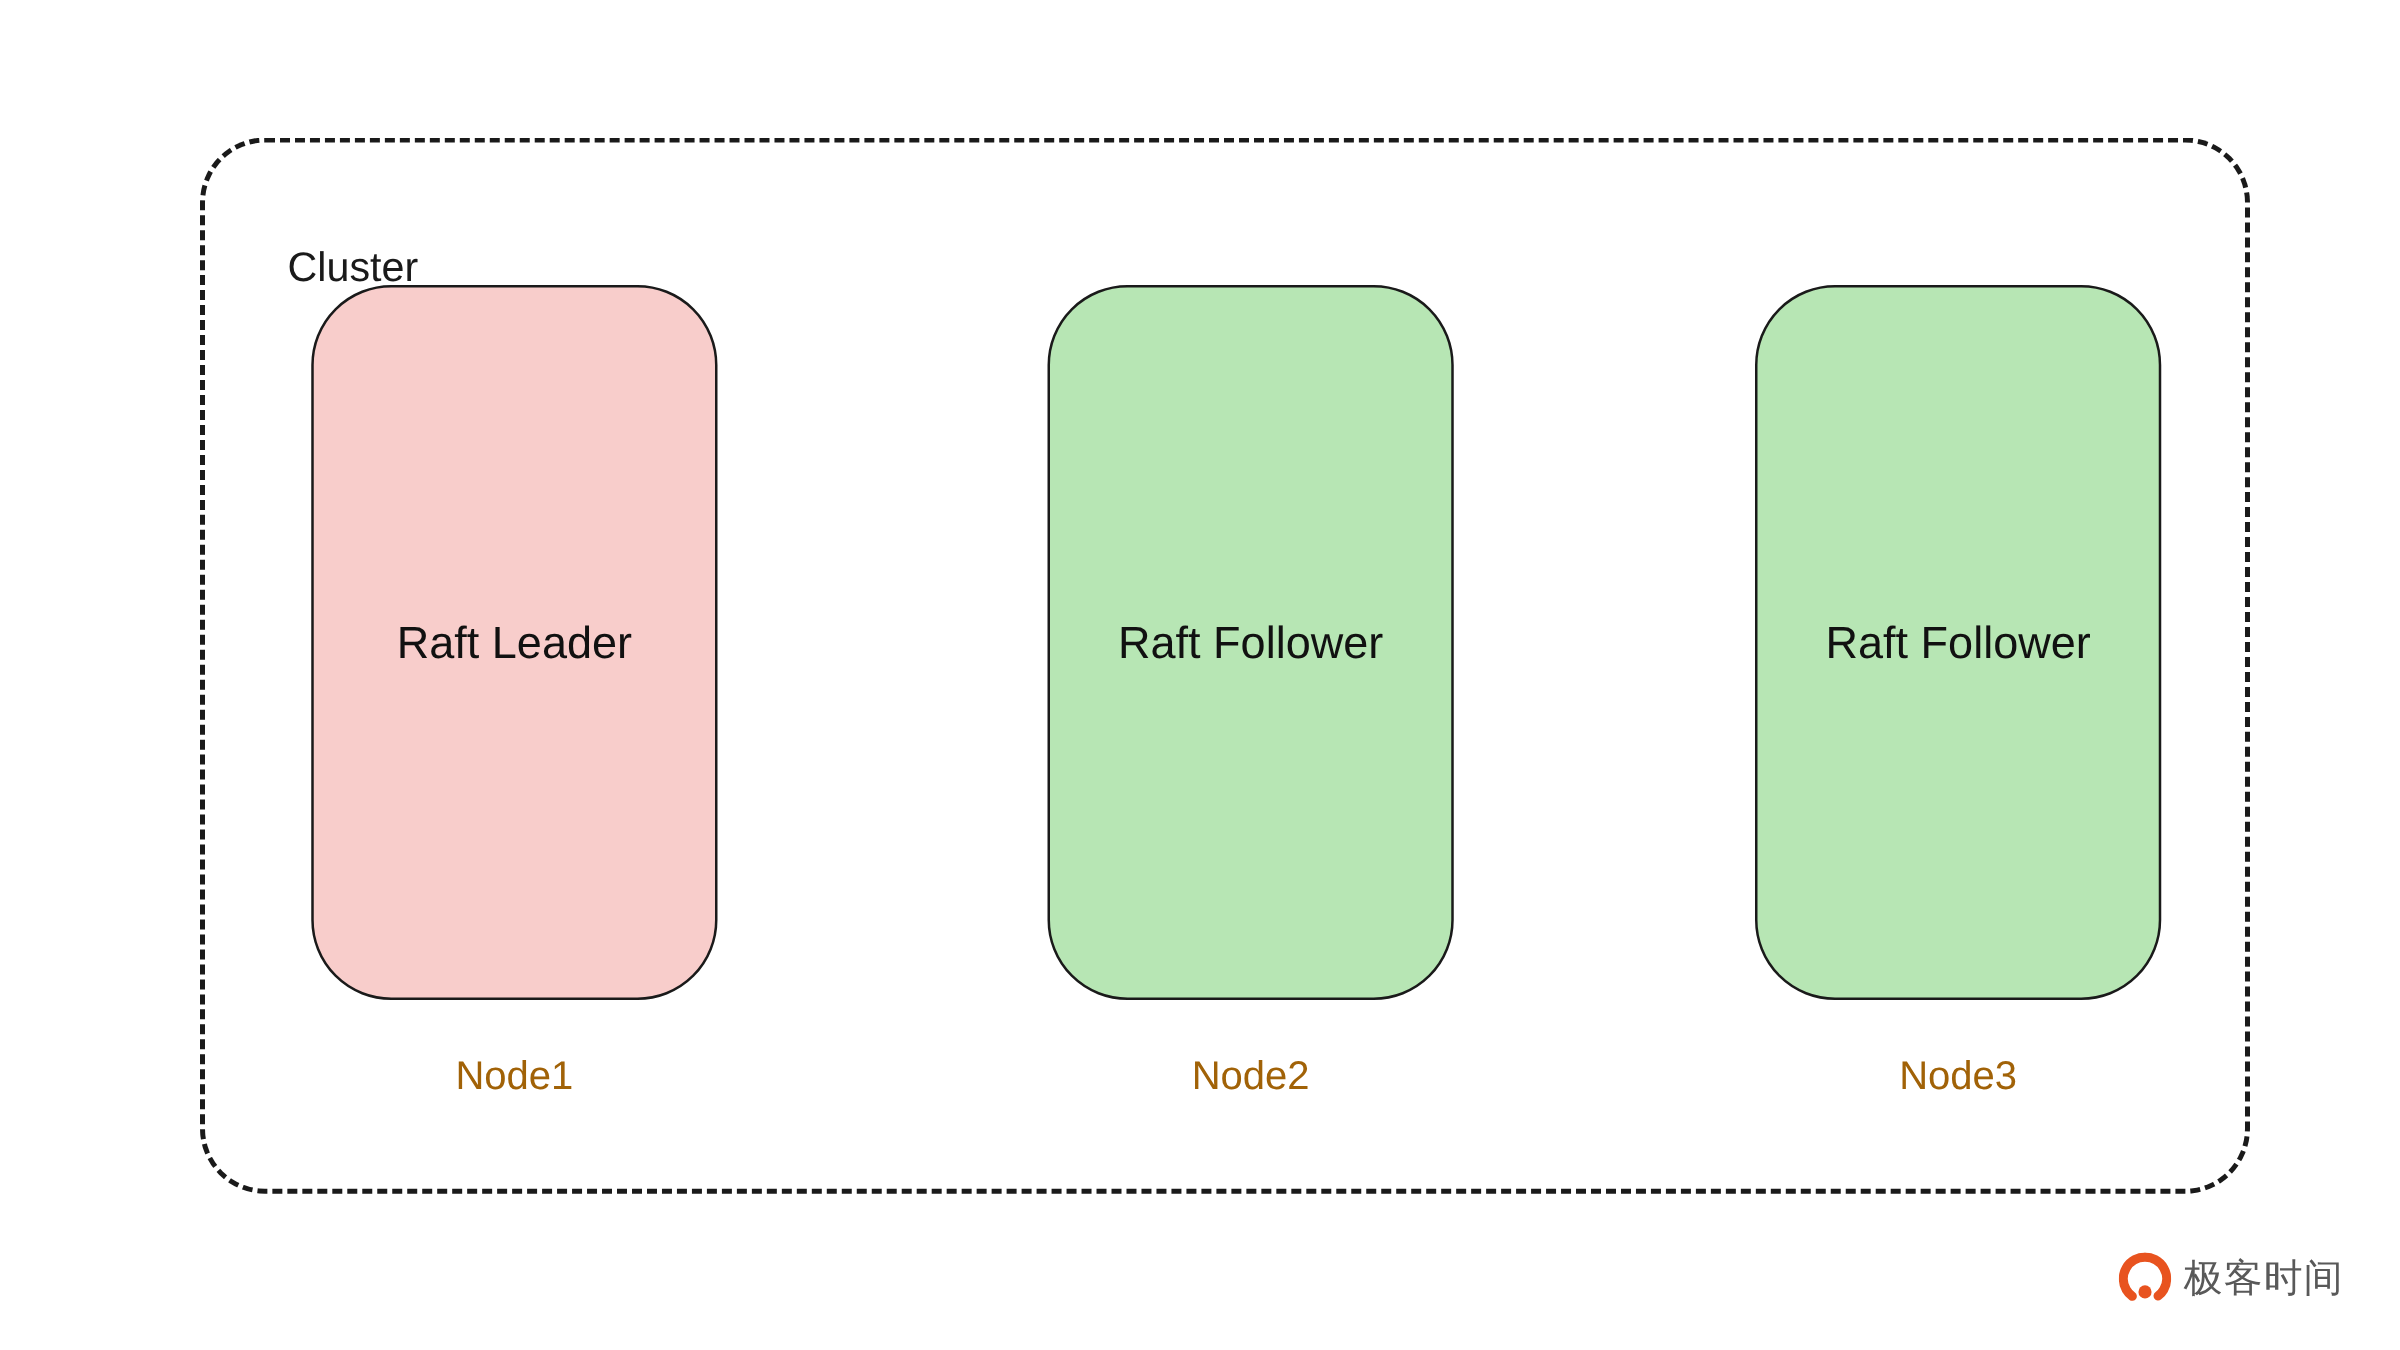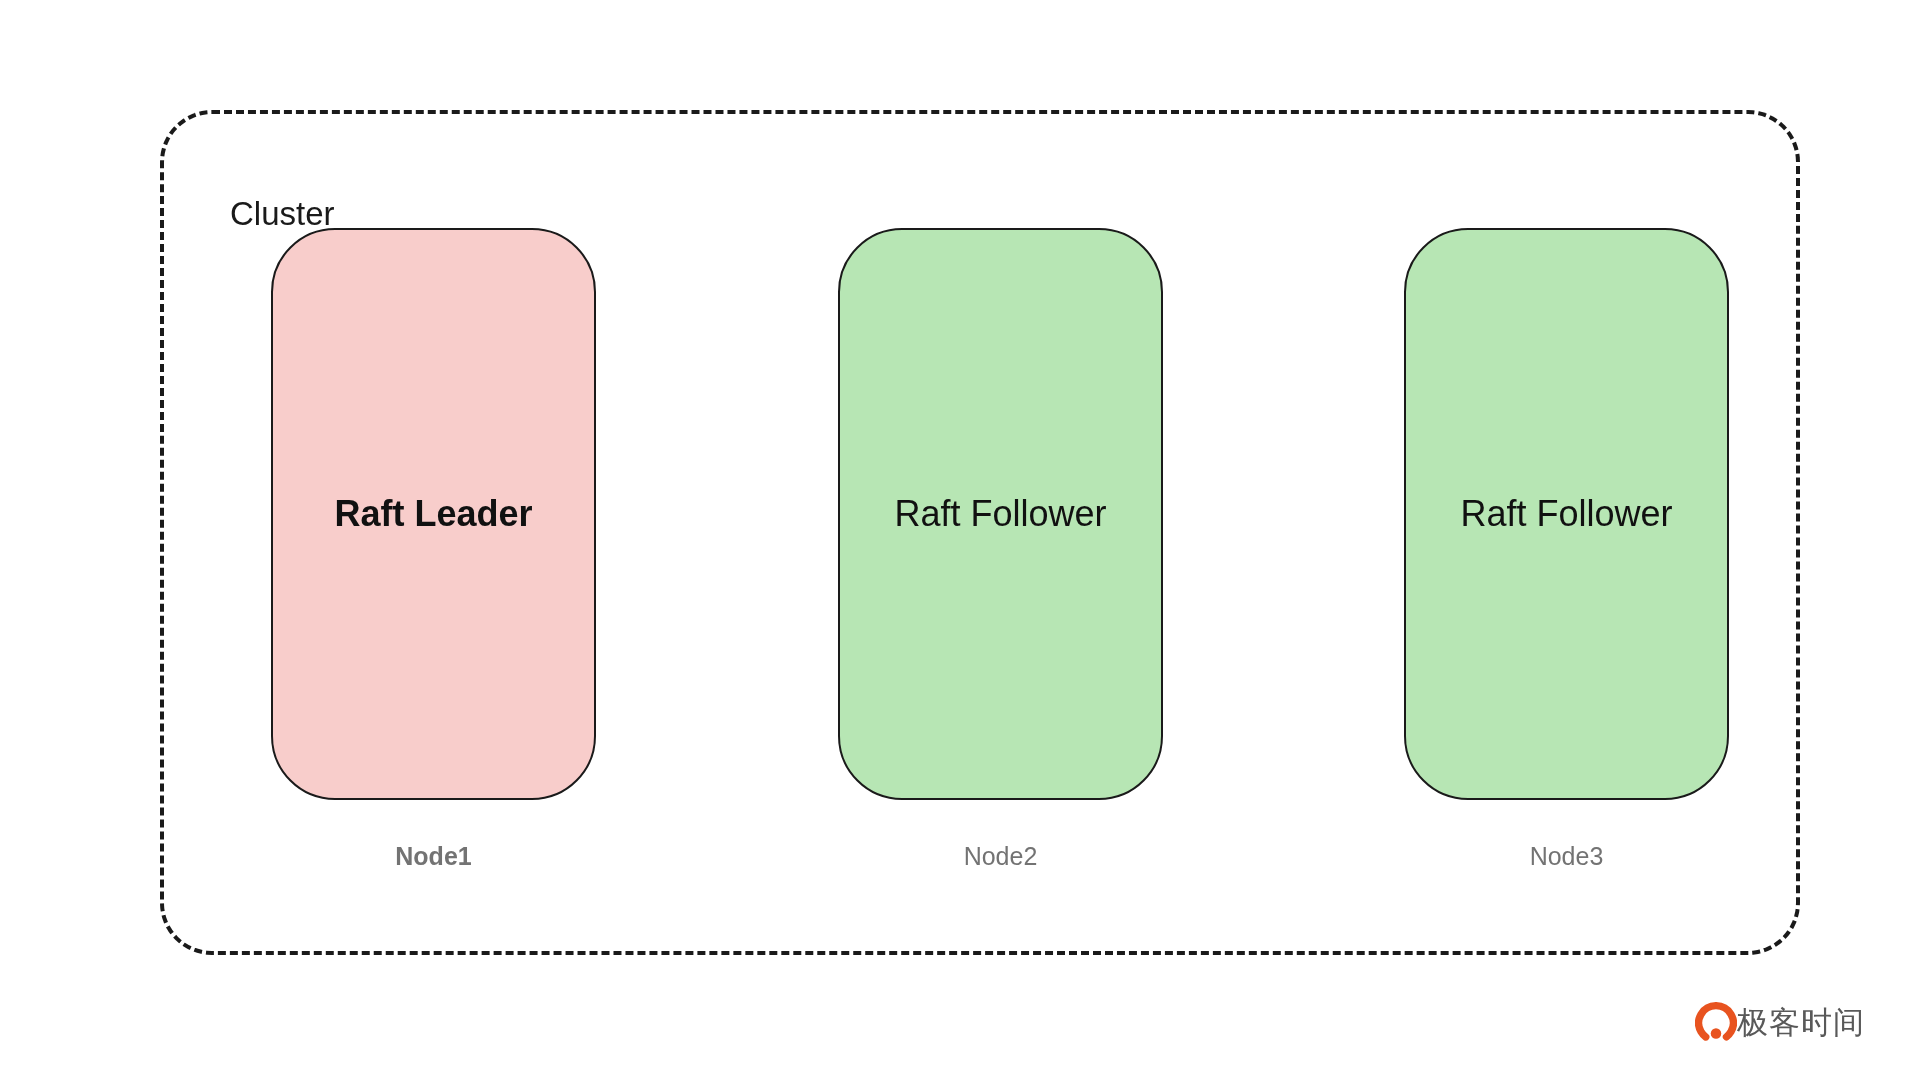--- a/index.html
+++ b/index.html
@@ -34,48 +34,49 @@
     margin-top: 45px;
   }
   .node-group {
     position: absolute;
     top: 114px;
     width: 325px;
     display: flex;
     flex-direction: column;
     align-items: center;
   }
-  .node-group.g1 { left: 107px; font-weight: bold; }
+  .node-group.g1 { left: 85px; }
   .node-group.g2 { left: 674px; }
   .node-group.g3 { left: 1240px; }
   .node-box {
     width: 325px;
     height: 572px;
     border: 2px solid #1a1a1a;
     border-radius: 64px;
     display: flex;
     align-items: center;
     justify-content: center;
   }
   .node-role {
     font-size: 36px;
     color: #111111;
     white-space: nowrap;
   }
   .node-name {
     margin-top: 42px;
-    font-size: 25px;
-    color: #737373;
+    font-size: 32px;
+    color: #a16207;
   }
   .branding {
     position: absolute;
     left: 1695px;
     top: 1002px;
     display: flex;
     align-items: center;
+    gap: 10px;
   }
   .logo {
     display: inline-flex;
     width: 42px;
     height: 42px;
   }
   .logo svg { width: 100%; height: 100%; }
   .logo-text {
     font-size: 31px;
     letter-spacing: 1px;

